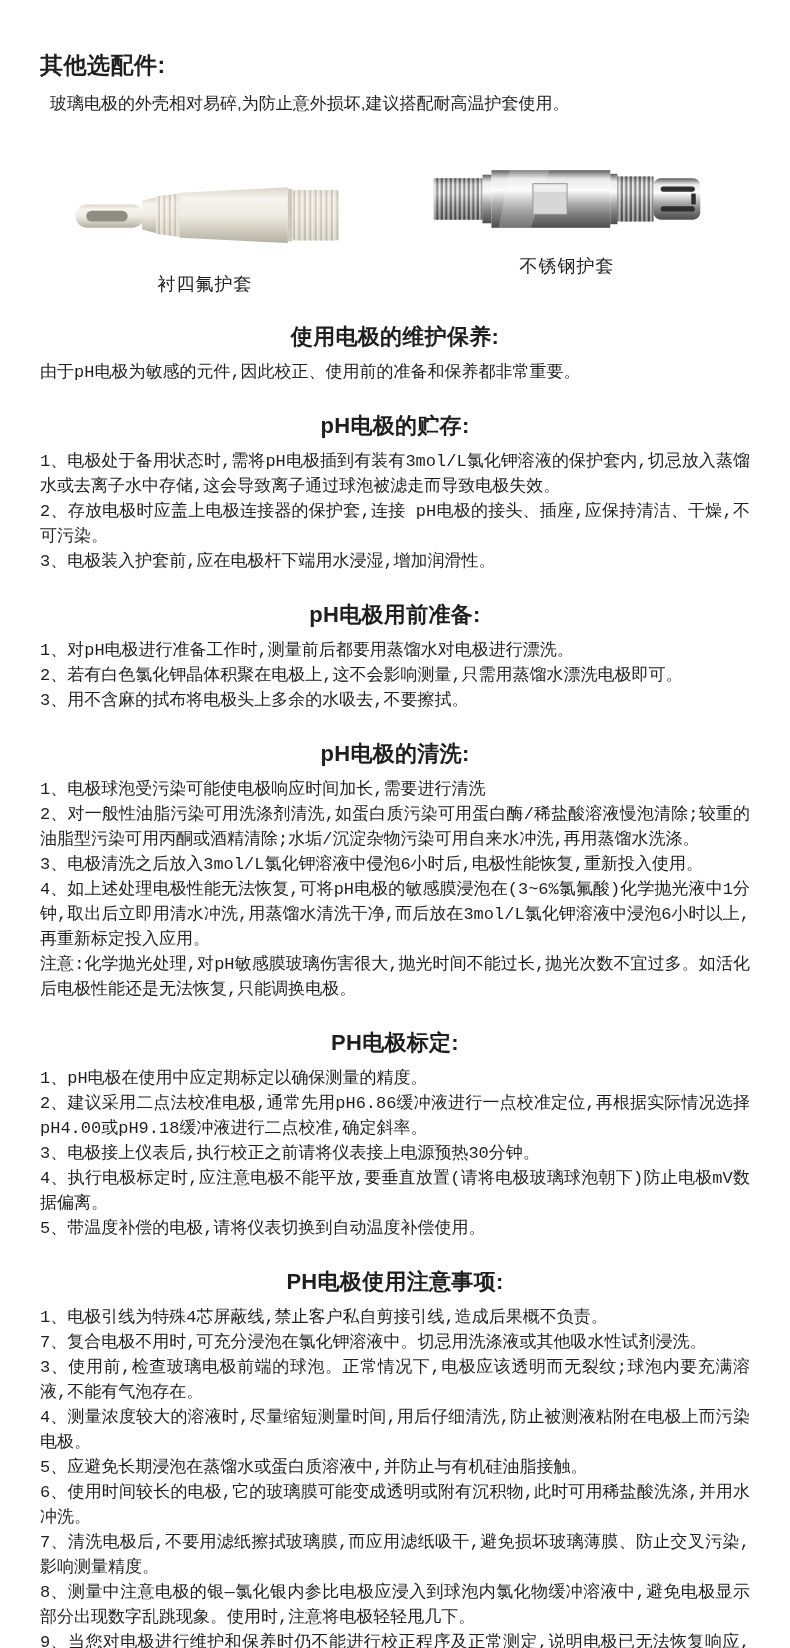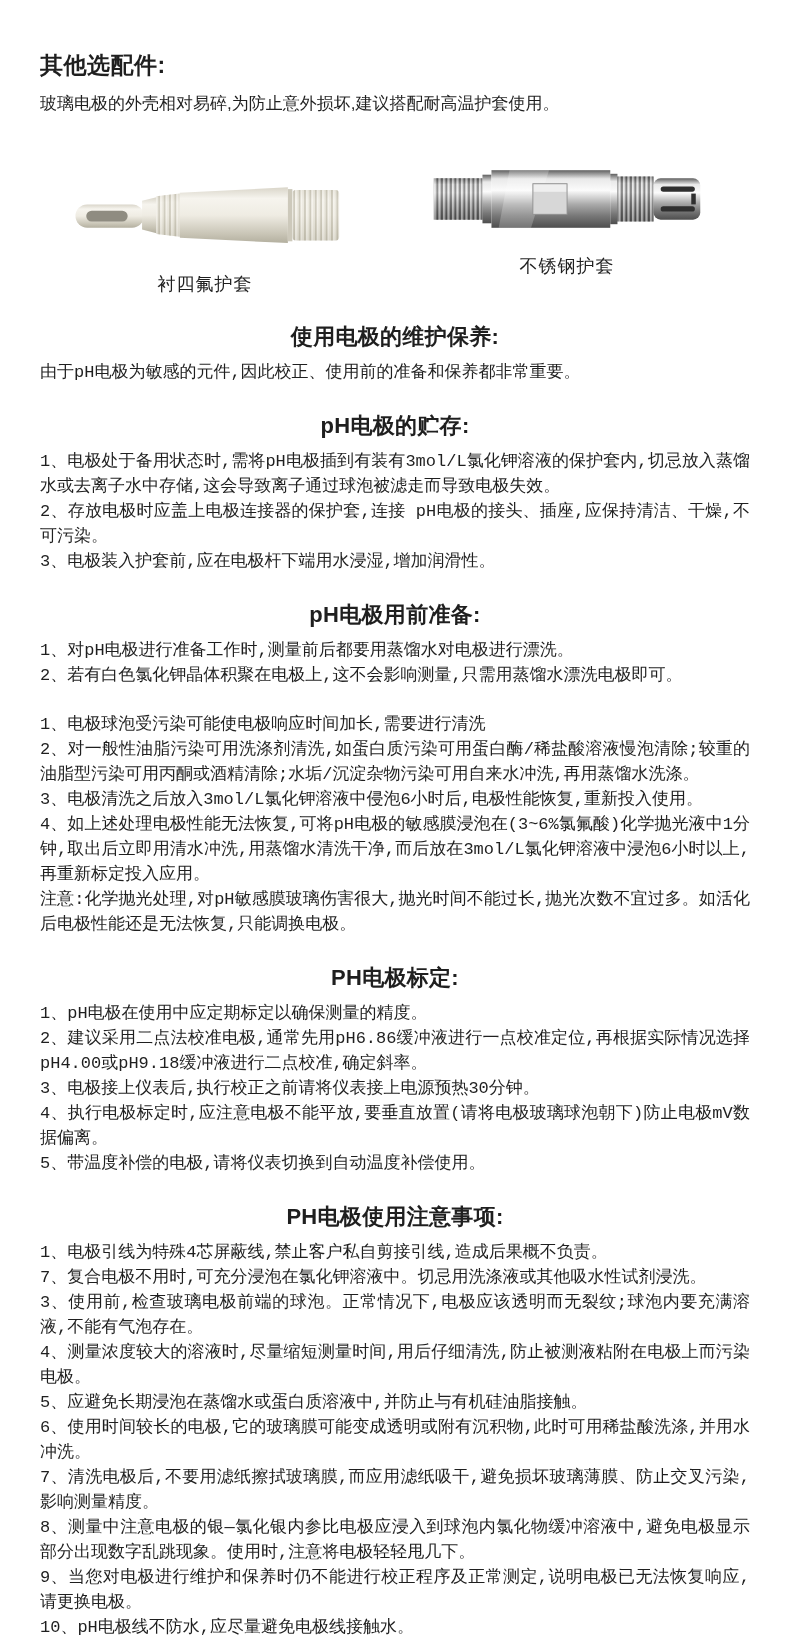--- a/index.html
+++ b/index.html
@@ -18,21 +18,21 @@
   }
   .doc-title {
     font-size: 23px;
     font-weight: 700;
     margin: 0 0 10px 0;
     letter-spacing: 0.5px;
   }
   .intro {
     font-size: 17px;
     line-height: 25px;
-    margin: 0;
+    margin: 10px;
     text-align: justify;
   }
   .products {
     display: flex;
     justify-content: space-between;
     align-items: flex-end;
     margin: 20px 0 6px 0;
   }
   .product {
     width: 46.5%;
@@ -150,22 +150,24 @@
       <section class="doc-section">
         <h2 class="section-title">pH电极的贮存:</h2>
         <p class="section-paragraph">1、电极处于备用状态时,需将pH电极插到有装有3mol/L氯化钾溶液的保护套内,切忌放入蒸馏水或去离子水中存储,这会导致离子通过球泡被滤走而导致电极失效。</p>
         <p class="section-paragraph">2、存放电极时应盖上电极连接器的保护套,连接 pH电极的接头、插座,应保持清洁、干燥,不可污染。</p>
         <p class="section-paragraph">3、电极装入护套前,应在电极杆下端用水浸湿,增加润滑性。</p>
       </section>
       <section class="doc-section">
         <h2 class="section-title">pH电极用前准备:</h2>
         <p class="section-paragraph">1、对pH电极进行准备工作时,测量前后都要用蒸馏水对电极进行漂洗。</p>
         <p class="section-paragraph">2、若有白色氯化钾晶体积聚在电极上,这不会影响测量,只需用蒸馏水漂洗电极即可。</p>
+        <p class="section-paragraph">3、用不含麻的拭布将电极头上多余的水吸去,不要擦拭。</p>
       </section>
       <section class="doc-section">
+        <h2 class="section-title">pH电极的清洗:</h2>
         <p class="section-paragraph">1、电极球泡受污染可能使电极响应时间加长,需要进行清洗</p>
         <p class="section-paragraph">2、对一般性油脂污染可用洗涤剂清洗,如蛋白质污染可用蛋白酶/稀盐酸溶液慢泡清除;较重的油脂型污染可用丙酮或酒精清除;水垢/沉淀杂物污染可用自来水冲洗,再用蒸馏水洗涤。</p>
         <p class="section-paragraph">3、电极清洗之后放入3mol/L氯化钾溶液中侵泡6小时后,电极性能恢复,重新投入使用。</p>
         <p class="section-paragraph">4、如上述处理电极性能无法恢复,可将pH电极的敏感膜浸泡在(3~6%氯氟酸)化学抛光液中1分钟,取出后立即用清水冲洗,用蒸馏水清洗干净,而后放在3mol/L氯化钾溶液中浸泡6小时以上,再重新标定投入应用。</p>
         <p class="section-paragraph">注意:化学抛光处理,对pH敏感膜玻璃伤害很大,抛光时间不能过长,抛光次数不宜过多。如活化后电极性能还是无法恢复,只能调换电极。</p>
       </section>
       <section class="doc-section">
         <h2 class="section-title">PH电极标定:</h2>
         <p class="section-paragraph">1、pH电极在使用中应定期标定以确保测量的精度。</p>
         <p class="section-paragraph">2、建议采用二点法校准电极,通常先用pH6.86缓冲液进行一点校准定位,再根据实际情况选择pH4.00或pH9.18缓冲液进行二点校准,确定斜率。</p>

